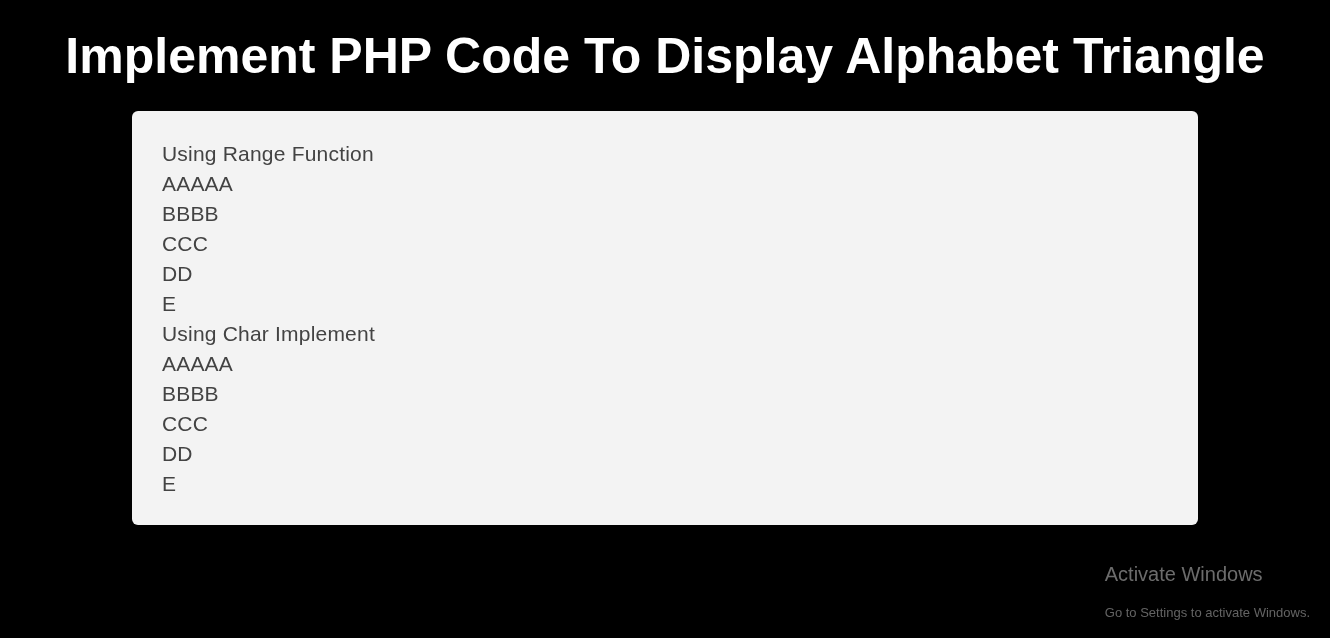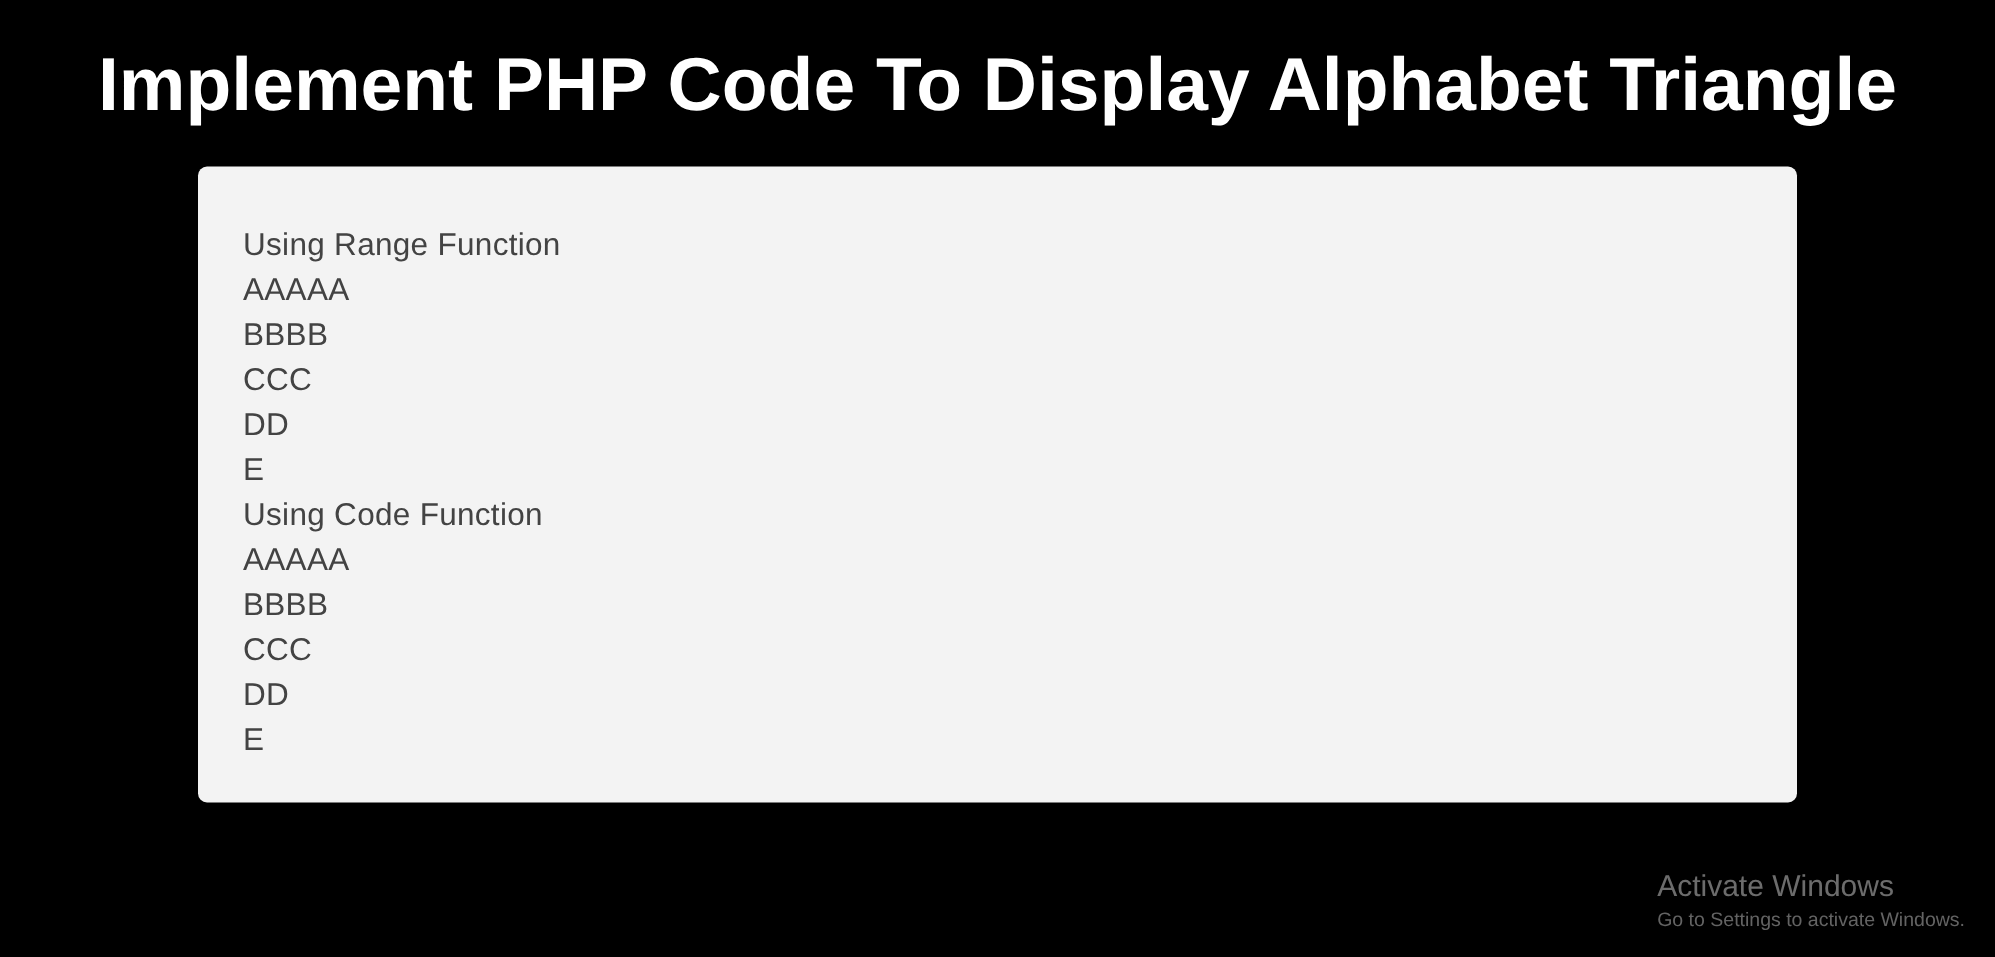--- a/index.html
+++ b/index.html
@@ -21,21 +21,21 @@
       font-size: 50px;
       font-weight: bold;
       padding-top: 28px;
       line-height: 1.15;
       width: 100%;
     }
     .content-card {
       background-color: #f3f3f3;
       margin: 25px 132px 0 132px;
       border-radius: 6px;
-      padding: 38px 30px 26px 30px;
+      padding: 28px 30px 26px 30px;
       box-shadow: 0 2px 6px rgba(0,0,0,0.3);
     }
     .output-line {
       color: #434343;
       font-size: 21px;
       line-height: 1.43;
       letter-spacing: 0.2px;
     }
     .watermark {
       position: absolute;
@@ -46,36 +46,36 @@
       pointer-events: none;
     }
     .watermark-title {
       font-size: 20px;
       font-weight: 400;
       color: rgba(180,180,180,0.6);
     }
     .watermark-sub {
       font-size: 13px;
       color: rgba(180,180,180,0.55);
-      margin-top: 2px;
+      margin-top: 19px;
     }
   </style>
 </head>
 <body>
 
 <h1 class="page-title">Implement PHP Code To Display Alphabet Triangle</h1>
 
 <div class="content-card">
   <div class="output-line">Using Range Function</div>
   <div class="output-line">AAAAA</div>
   <div class="output-line">BBBB</div>
   <div class="output-line">CCC</div>
   <div class="output-line">DD</div>
   <div class="output-line">E</div>
-  <div class="output-line">Using Code Function</div>
+  <div class="output-line">Using Char Implement</div>
   <div class="output-line">AAAAA</div>
   <div class="output-line">BBBB</div>
   <div class="output-line">CCC</div>
   <div class="output-line">DD</div>
   <div class="output-line">E</div>
 </div>
 
 <div class="watermark">
   <div class="watermark-title">Activate Windows</div>
   <div class="watermark-sub">Go to Settings to activate Windows.</div>

